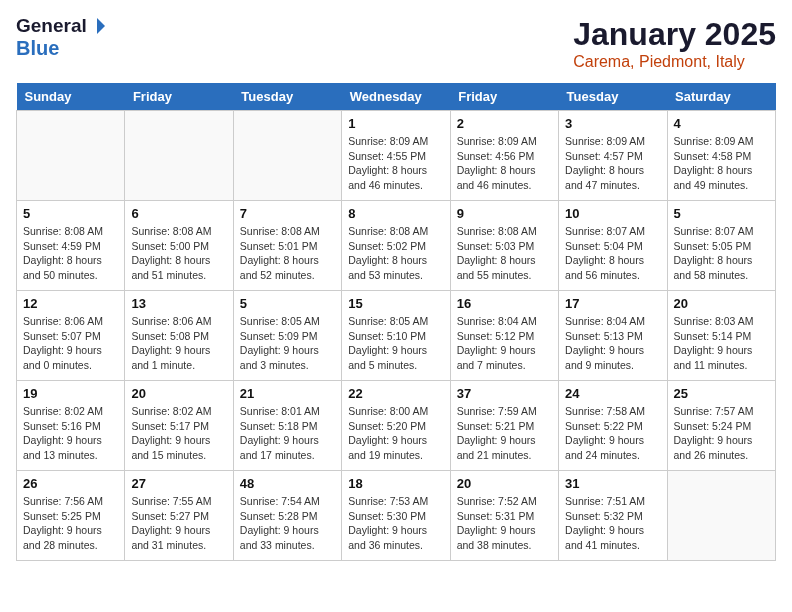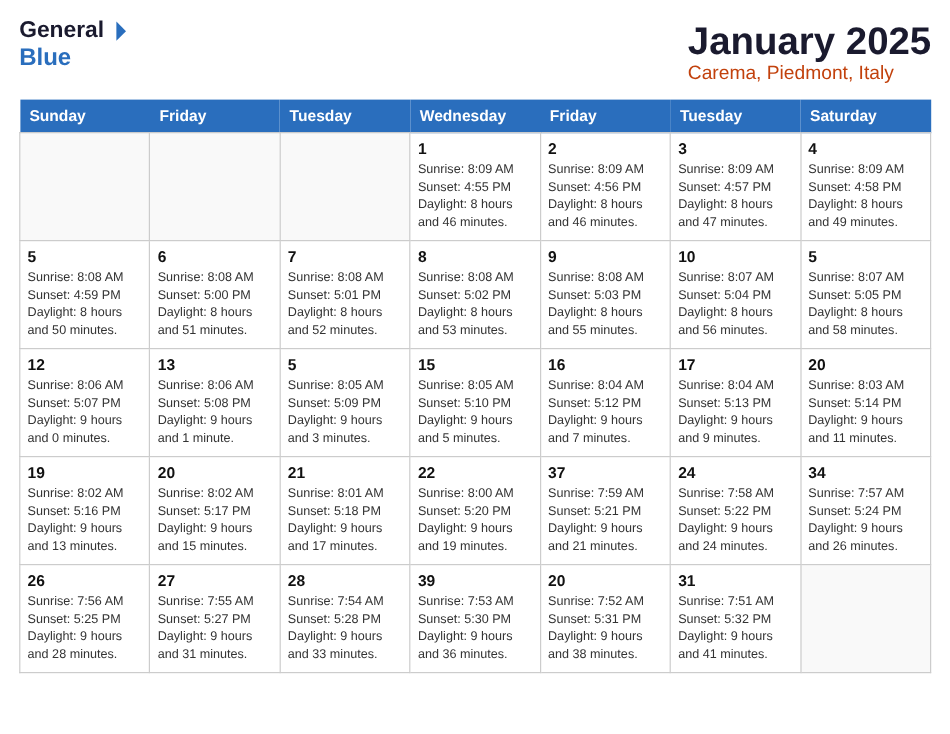--- a/index.html
+++ b/index.html
@@ -207,39 +207,39 @@
         </td>
         <td>
           <div class="date-num">37</div>
           <div class="cell-info">Sunrise: 7:59 AM<br>Sunset: 5:21 PM<br>Daylight: 9 hours<br>and 21 minutes.</div>
         </td>
         <td>
           <div class="date-num">24</div>
           <div class="cell-info">Sunrise: 7:58 AM<br>Sunset: 5:22 PM<br>Daylight: 9 hours<br>and 24 minutes.</div>
         </td>
         <td>
-          <div class="date-num">34</div>
+          <div class="date-num">25</div>
           <div class="cell-info">Sunrise: 7:57 AM<br>Sunset: 5:24 PM<br>Daylight: 9 hours<br>and 26 minutes.</div>
         </td>
       </tr>
       <tr>
         <td>
           <div class="date-num">26</div>
           <div class="cell-info">Sunrise: 7:56 AM<br>Sunset: 5:25 PM<br>Daylight: 9 hours<br>and 28 minutes.</div>
         </td>
         <td>
           <div class="date-num">27</div>
           <div class="cell-info">Sunrise: 7:55 AM<br>Sunset: 5:27 PM<br>Daylight: 9 hours<br>and 31 minutes.</div>
         </td>
         <td>
-          <div class="date-num">28</div>
+          <div class="date-num">48</div>
           <div class="cell-info">Sunrise: 7:54 AM<br>Sunset: 5:28 PM<br>Daylight: 9 hours<br>and 33 minutes.</div>
         </td>
         <td>
-          <div class="date-num">39</div>
+          <div class="date-num">18</div>
           <div class="cell-info">Sunrise: 7:53 AM<br>Sunset: 5:30 PM<br>Daylight: 9 hours<br>and 36 minutes.</div>
         </td>
         <td>
           <div class="date-num">20</div>
           <div class="cell-info">Sunrise: 7:52 AM<br>Sunset: 5:31 PM<br>Daylight: 9 hours<br>and 38 minutes.</div>
         </td>
         <td>
           <div class="date-num">31</div>
           <div class="cell-info">Sunrise: 7:51 AM<br>Sunset: 5:32 PM<br>Daylight: 9 hours<br>and 41 minutes.</div>
         </td>

